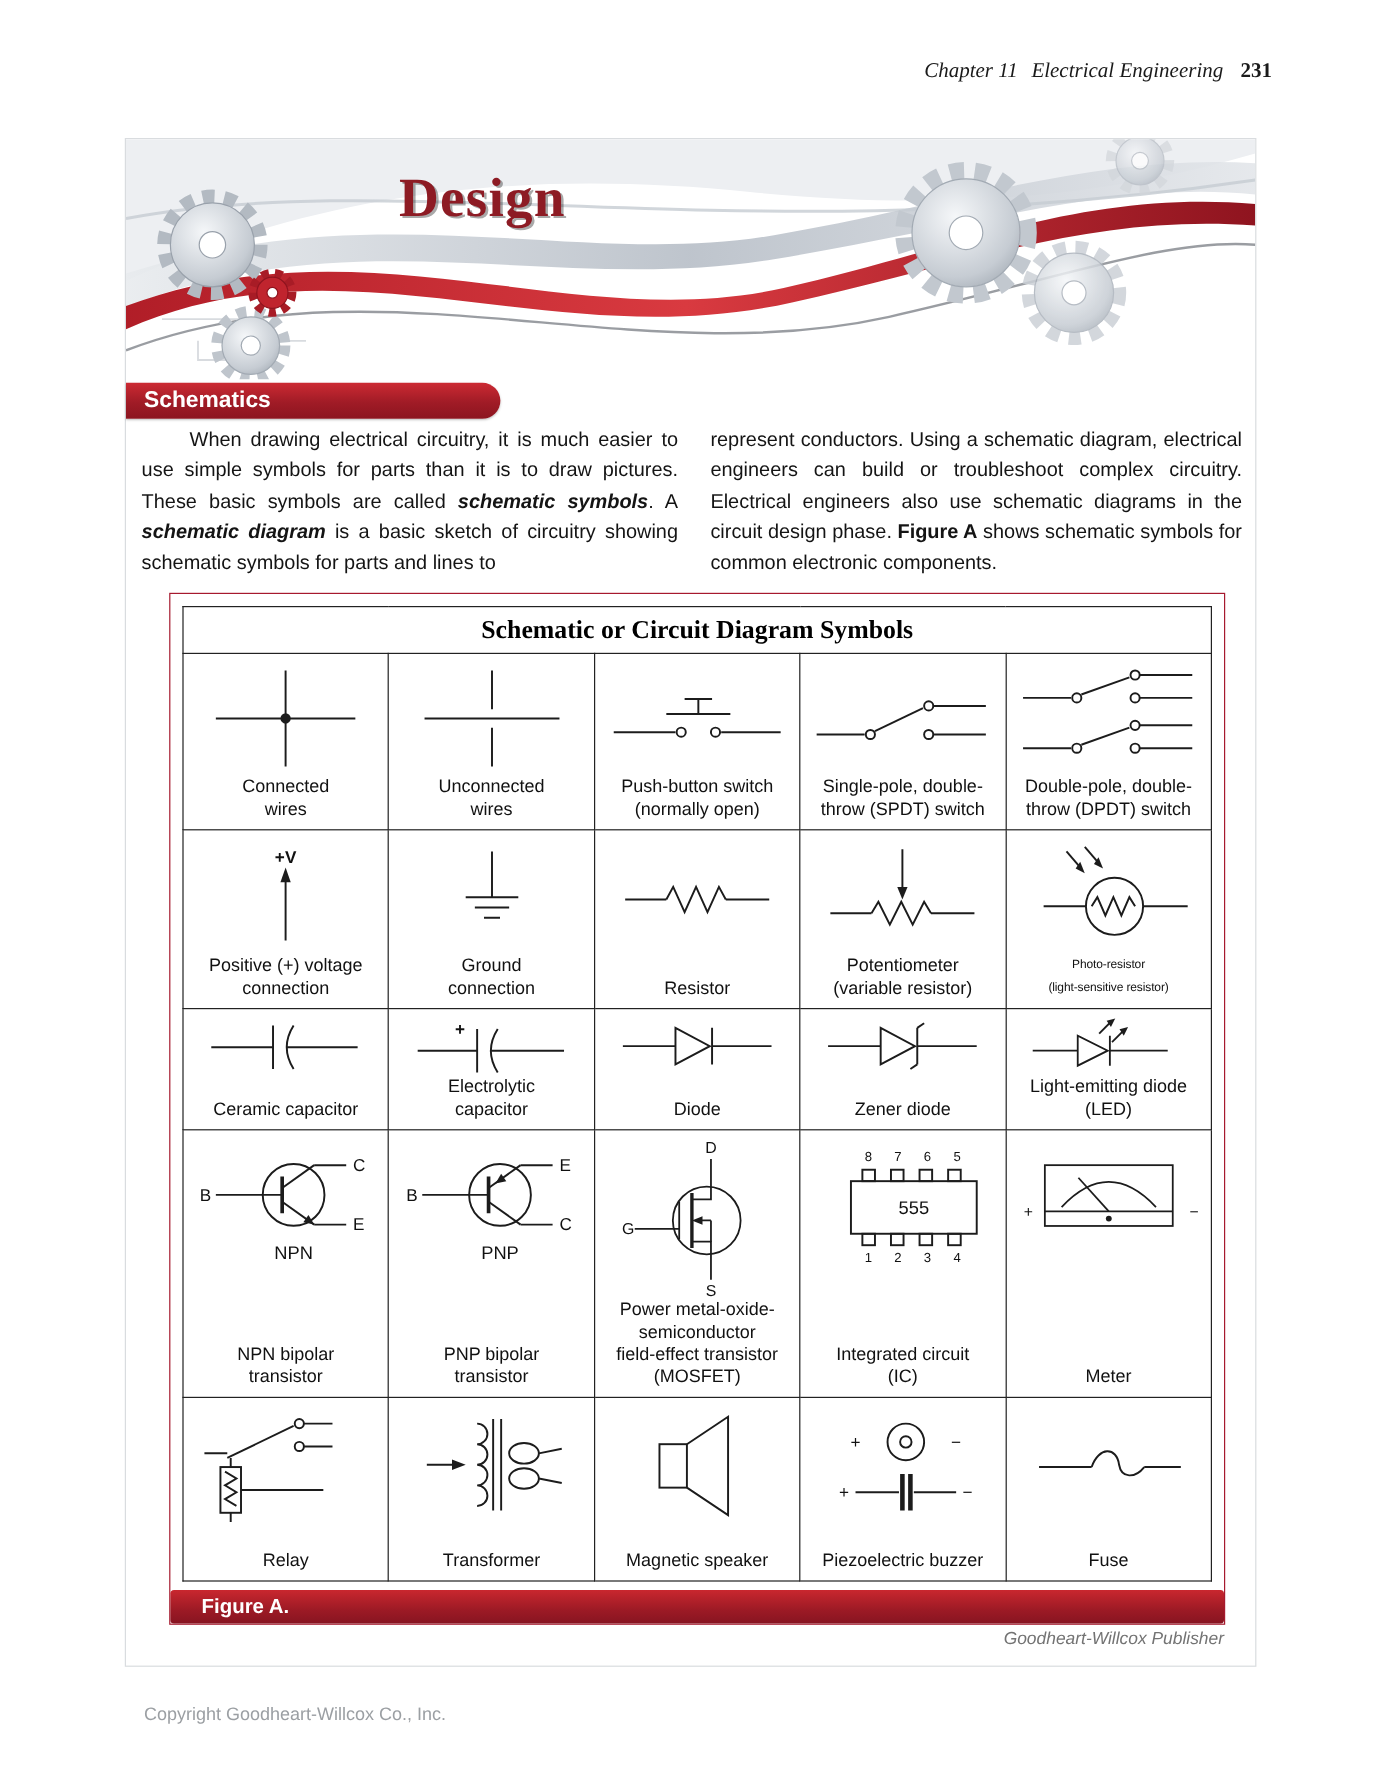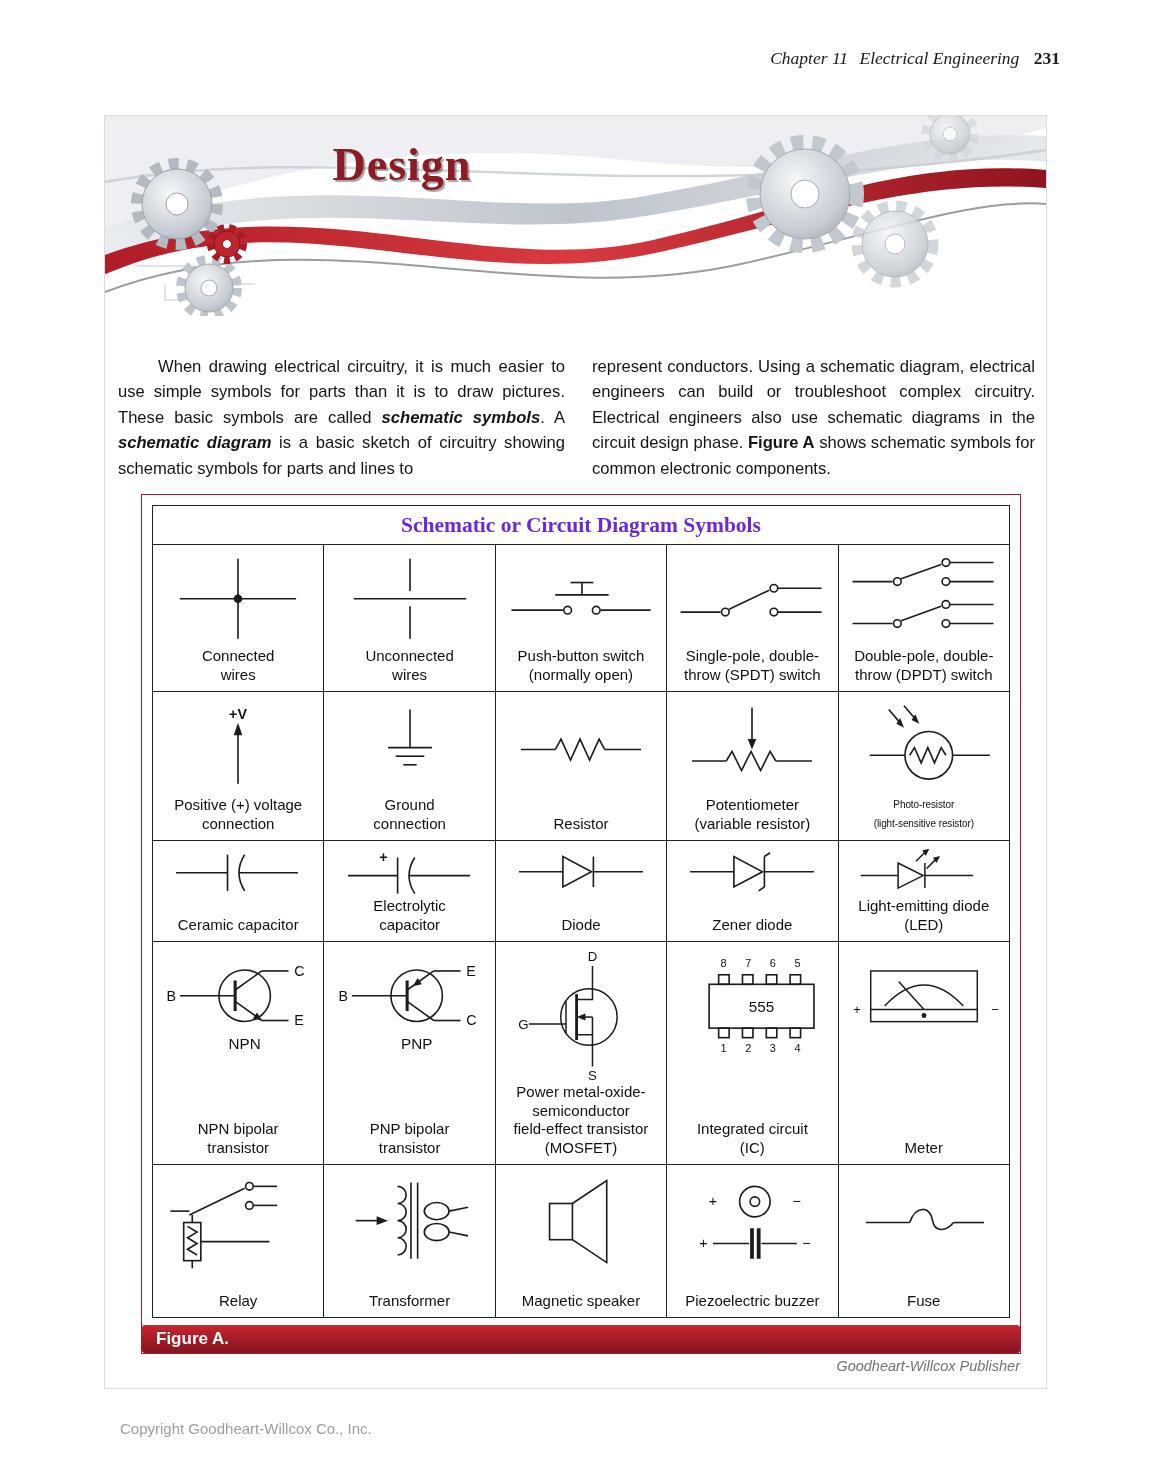--- a/index.html
+++ b/index.html
@@ -32,21 +32,21 @@
   .bi{font-weight:bold;font-style:italic;}
   .b{font-weight:bold;}
 
   
   .figure{position:absolute;left:36px;top:378px;width:880px;border:1px solid #a6192e;
         box-sizing:border-box;background:#fff;}
   .fig-pad{padding:10px 10px 7px;}
   table.symbols{border-collapse:collapse;width:100%;table-layout:fixed;border:1.5px solid #222;}
   .symbols td{border:1px solid #222;padding:0;vertical-align:top;}
   td.tbl-title{text-align:center;font-family:"Liberation Serif",serif;font-weight:bold;
-        font-size:21.5px;height:38px;vertical-align:middle;color:#6d28d9;}
+        font-size:21.5px;height:38px;vertical-align:middle;color:#000000;}
   .cellbox{display:flex;flex-direction:column;align-items:center;justify-content:space-between;
         box-sizing:border-box;padding:8px 2px 7px;}
   tr.r1 .cellbox{height:146px;}
   tr.r2 .cellbox{height:148px;}
   tr.r3 .cellbox{height:100px;padding-top:6px;}
   tr.r4 .cellbox{height:222px;}
   tr.r5 .cellbox{height:152px;}
   .lbl{font-size:15px;line-height:18.5px;text-align:center;white-space:pre-line;color:#111;}
   .lbl.tight{font-size:10px;letter-spacing:-0.1px;}
 
@@ -56,21 +56,21 @@
   .sym-svg .contact{fill:#fff;}
   .sym-svg .fill{fill:#1c1c1c;stroke:none;}
   .sym-svg .bar{stroke-width:3.2;}
   .sym-svg .thick{stroke-width:4;}
   .sym-svg text{stroke:none;fill:#111;font-family:"Liberation Sans",sans-serif;font-size:15px;}
   .sym-svg text.sm{font-size:11.5px;}
   .sym-svg text.lg{font-size:16px;}
   .sym-svg text.bold{font-weight:bold;}
 
   .fig-caption{height:28px;background:linear-gradient(180deg,#c9272f,#9c1a25 60%,#871421);
-        border-radius:3px;color:#fff;font-weight:bold;font-size:17px;line-height:28px;padding-left:14px;}
+        border-radius:3px;color:#fff;font-weight:bold;font-size:17px;line-height:28px;padding-left:26px;}
 
   .credit{position:absolute;right:26px;bottom:14px;font-style:italic;font-size:14.5px;color:#737373;}
   .copyright{position:absolute;left:120px;top:1420px;font-size:15px;color:#9b9fa3;}
 </style>
 </head>
 <body>
 
 <div class="page">
 
   <div class="chapter-header">
@@ -132,20 +132,23 @@
       </g>
       <g transform="translate(845,18)" opacity="0.7">
         <circle r="24" stroke="#d2d6db" stroke-width="9" stroke-dasharray="8 7" fill="none"></circle>
         <circle r="20" fill="url(#gGear)" stroke="#b2b8c0"></circle>
         <circle r="7" fill="#fff" stroke="#b2b8c0"></circle>
       </g>
       <text x="299" y="66" text-anchor="middle" class="design-text" fill="rgba(40,40,40,0.4)">Design</text>
       <text x="297" y="64" text-anchor="middle" class="design-text" fill="#8d1b24">Design</text>
     </svg>
 
+    <div class="schematics-pill">
+      <span>Schematics</span>
+    </div>
 
     <div class="bodytext col1">
       <p><span>When drawing electrical circuitry, it is much easier to use simple symbols for parts than it is to draw pictures. These basic symbols are called </span><span class="bi">schematic symbols</span><span>. A </span><span class="bi">schematic diagram</span><span> is a basic sketch of circuitry showing schematic symbols for parts and lines to</span></p>
     </div>
     <div class="bodytext col2">
       <p><span>represent conductors. Using a schematic diagram, electrical engineers can build or troubleshoot complex circuitry. Electrical engineers also use schematic diagrams in the circuit design phase. </span><span class="b">Figure A</span><span> shows schematic symbols for common electronic components.</span></p>
     </div>
 
     <div class="figure">
       <div class="fig-pad">

